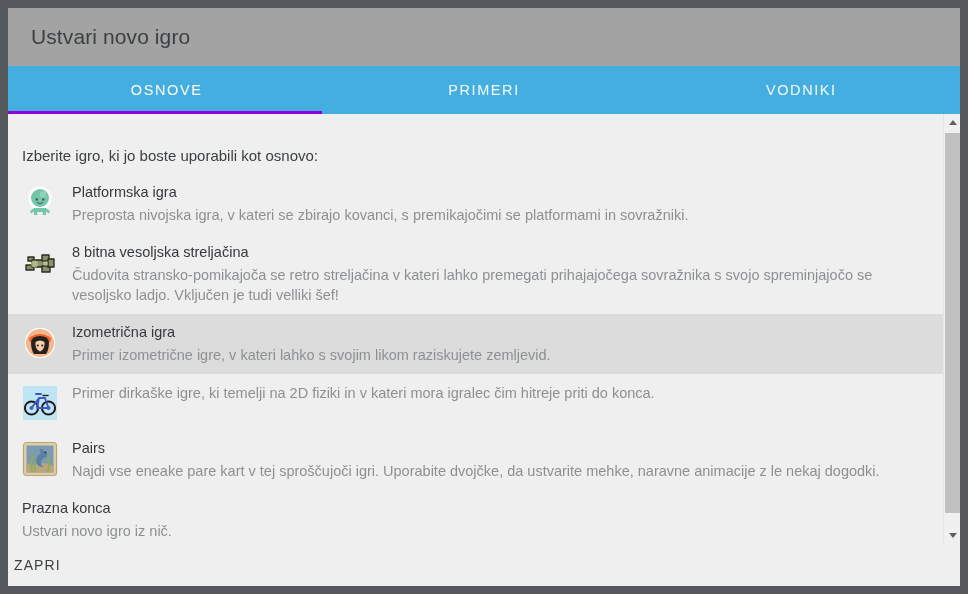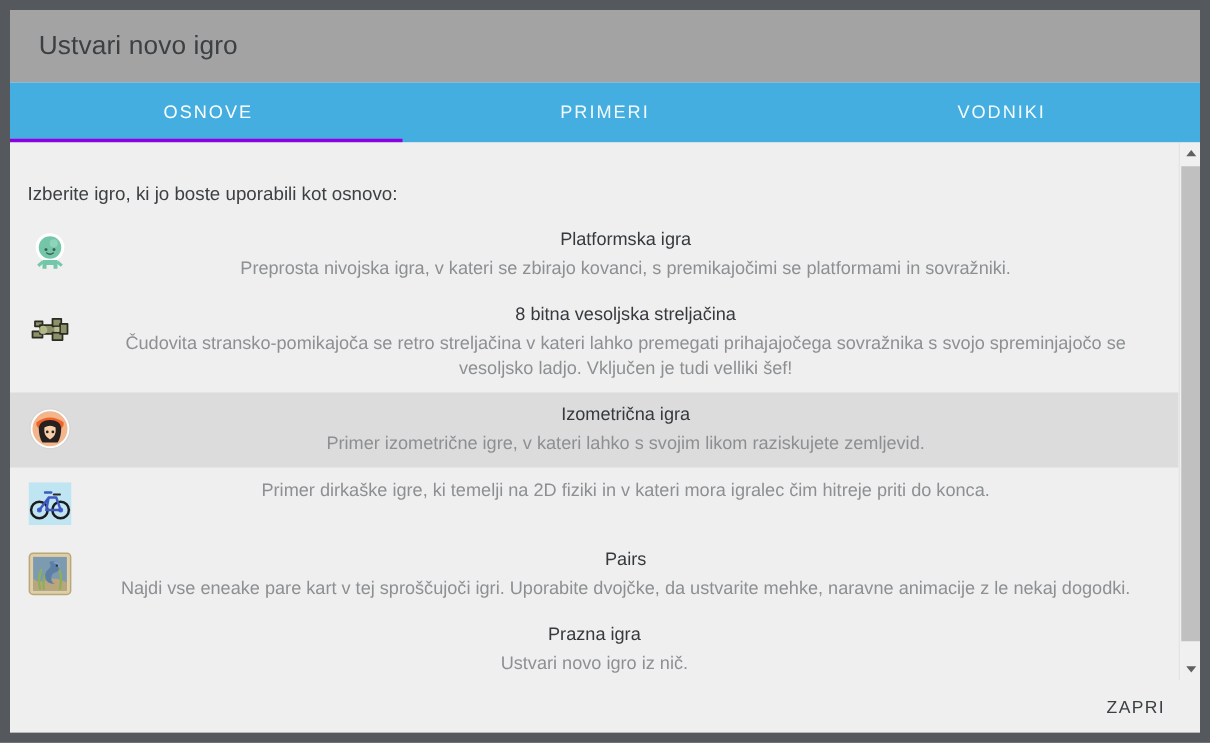--- a/index.html
+++ b/index.html
@@ -96,21 +96,21 @@
   }
 
   .prompt {
     font-size: 15px;
     color: #3c4043;
     padding: 14px 0 10px 14px;
     margin-top: 19px;
   }
 
   
-  .list { display: block; text-align: center; }
+  .list { display: block; }
 
   .row {
     display: flex;
     align-items: flex-start;
     padding: 9px 14px 9px 14px;
     box-sizing: border-box;
     cursor: pointer;
   }
   .row.selected { background: #dcdcdc; }
 
@@ -181,21 +181,20 @@
     cursor: pointer;
   }
 
   
   .footer {
     height: 42px;
     min-height: 42px;
     background: #efefef;
     display: flex;
     align-items: center;
-    justify-content: flex-end;
     padding-right: 22px;
     box-sizing: border-box;
   }
   .close-btn {
     font-size: 14px;
     color: #3c4043;
     letter-spacing: 1.1px;
     cursor: pointer;
     user-select: none;
     padding: 4px 6px;
@@ -313,21 +312,21 @@
               </svg>
             </div>
             <div class="row-text">
               <div class="row-title">Pairs</div>
               <div class="row-desc">Najdi vse eneake pare kart v tej sproščujoči igri. Uporabite dvojčke, da ustvarite mehke, naravne animacije z le nekaj dogodki.</div>
             </div>
           </div>
 
           <div class="row noicon-row">
             <div class="row-text">
-              <div class="row-title">Prazna igra</div>
+              <div class="row-title">Prazna konca</div>
               <div class="row-desc">Ustvari novo igro iz nič.</div>
             </div>
           </div>
 
         </div>
       </div>
 
       <div class="scrollbar">
         <div class="sb-arrow up">
             <i></i>

